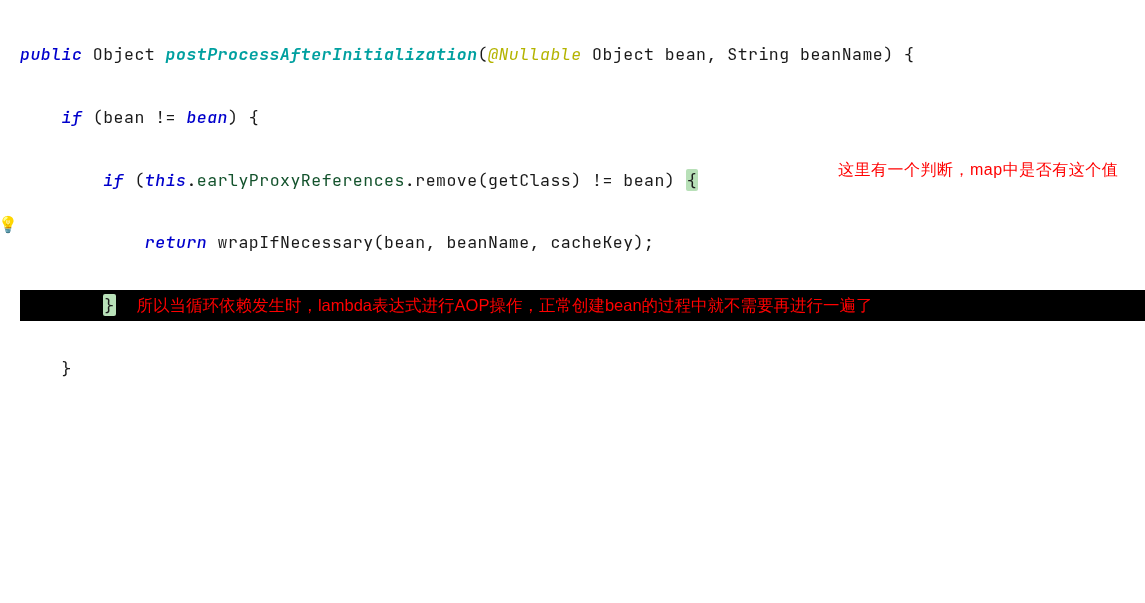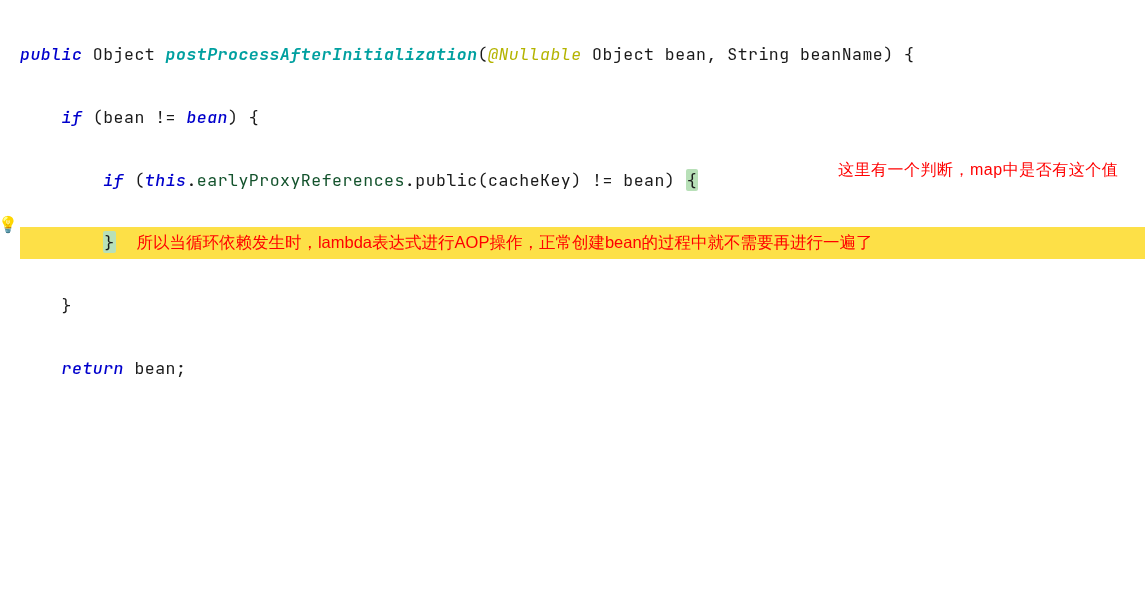--- a/index.html
+++ b/index.html
@@ -25,43 +25,43 @@
     .redtext { color: #ff0000; font-family: "Helvetica Neue", Arial, sans-serif; white-space: normal; letter-spacing: 0; }
     .annot {
       position: absolute;
       color: #ff0000;
       font-family: "Helvetica Neue", Arial, sans-serif;
       font-size: 16px;
       line-height: 1.4;
     }
     .hl-brace { background: #b8e0b8; border-radius:2px; padding:0 1px;}
     .hl-line {
-      background: #fde047;
+      background: #000000;
       display: block;
       width: 100%;
     }
     .gutter-bulb {
       position: absolute;
       left: -2px;
       top: 210px;
       color: #f0a500;
       font-size: 16px;
     }
     .line { display:block; position:relative; }
   </style>
 </head>
 <body>
 
 <div class="editor">
 <span class="line"><span class="keyword">public</span> Object <span class="method">postProcessAfterInitialization</span>(<span class="annotation">@Nullable</span> <span>Object bean, String beanName) {</span></span>
 <span class="line">    <span class="keyword">if</span> (bean != <span class="keyword">bean</span>) {</span>
-<span class="line">        <span class="keyword">if</span> (<span class="keyword">this</span>.<span class="field">earlyProxyReferences</span><span>.public(cacheKey) != bean) </span><span class="hl-brace">{</span>  <span class="annot" style="left:790px; top:-6px; width:330px;margin-left:28px;">这里有一个判断，map中是否有这个值</span></span>
+<span class="line">        <span class="keyword">if</span> (<span class="keyword">this</span>.<span class="field">earlyProxyReferences</span><span>.remove(getClass) != bean) </span><span class="hl-brace">{</span>  <span class="annot" style="left:790px; top:-6px; width:330px;margin-left:28px;">这里有一个判断，map中是否有这个值</span></span>
+<span class="line">            <span class="keyword">return</span> wrapIfNecessary(bean, beanName, cacheKey);</span>
 <span class="line hl-line">        <span class="hl-brace">}</span>  <span class="redtext">所以当循环依赖发生时，lambda表达式进行AOP操作，正常创建bean的过程中就不需要再进行一遍了</span></span>
 <span class="line">    }</span>
-<span class="line">    <span class="keyword">return</span> bean;</span>
 
 
 
 
 
 
 
 
 </div>
 

